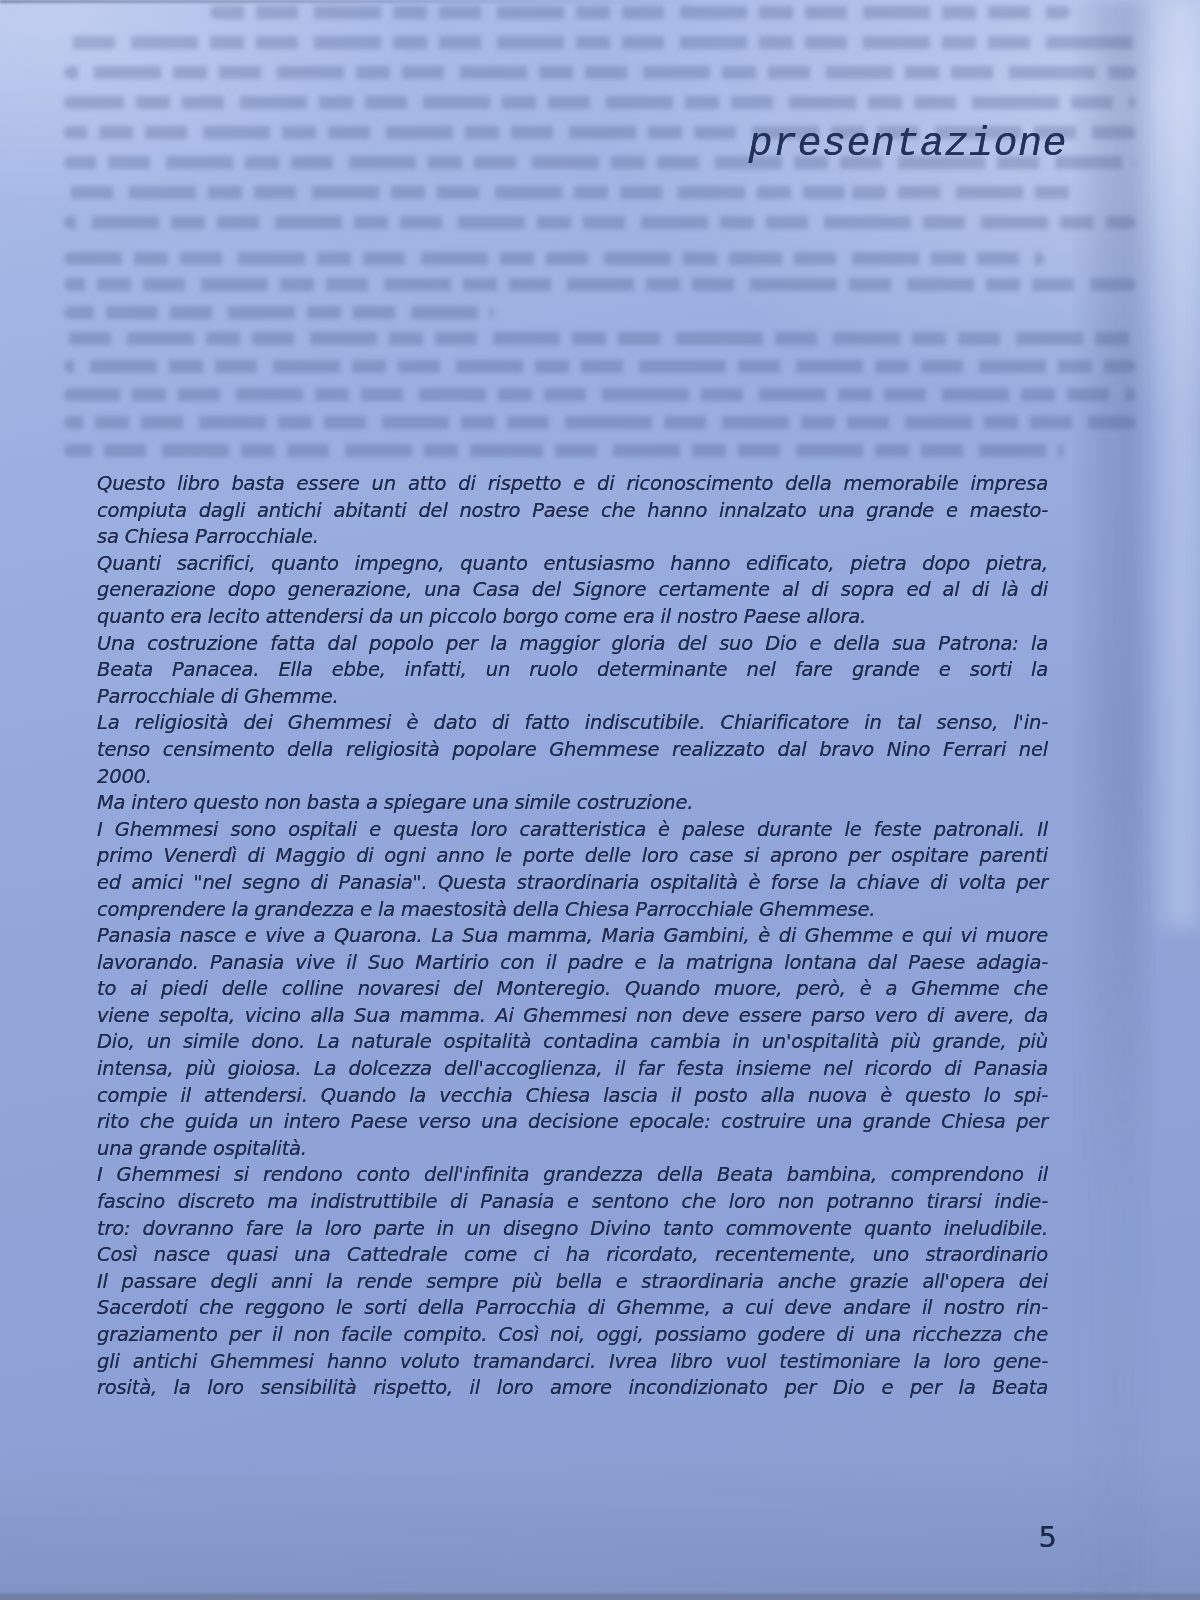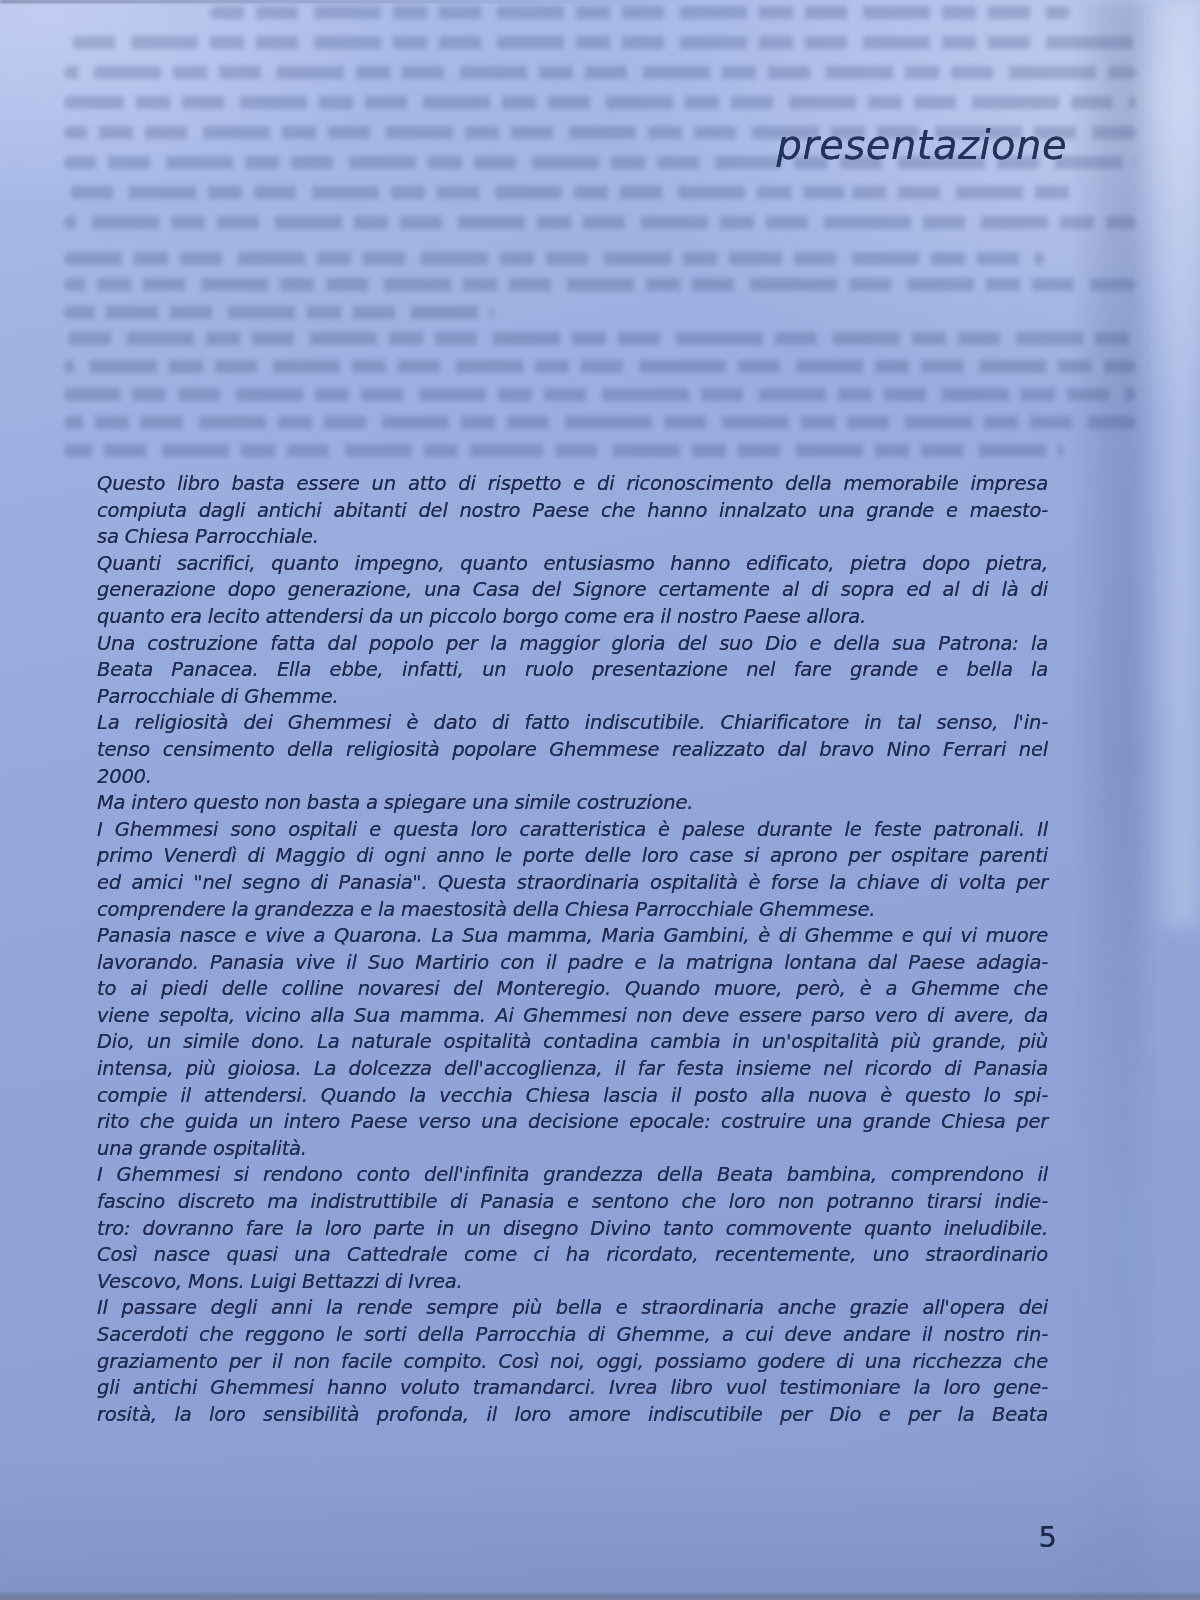--- a/index.html
+++ b/index.html
@@ -143,36 +143,36 @@
       <div class="bleed-line" style="top: 388px; left: 64px; width: 1072px; background-position: -481px 0px;"></div>
       <div class="bleed-line" style="top: 416px; left: 64px; width: 1072px; background-position: -518px 0px;"></div>
       <div class="bleed-line" style="top: 444px; left: 64px; width: 1000px; background-position: -555px 0px;"></div>
     </div>
 
   <div class="shade-right-band"></div>
   <div class="shade-right-edge"></div>
   <div class="shade-bottom"></div>
   <div class="edge-top"></div>
 
-  <h1 class="title" style="margin:0; font-weight:normal;">presentazione</h1>
+  <h1 class="title" style="margin:0; font-weight:normal;font-family:Liberation Mono, monospace;">presentazione</h1>
 
   <div class="body-text" id="body-text">
       <div>
         <span class="p-line">Questo libro basta essere un atto di rispetto e di riconoscimento della memorabile impresa</span>
         <span class="p-line">compiuta dagli antichi abitanti del nostro Paese che hanno innalzato una grande e maesto-</span>
         <span class="p-line last">sa Chiesa Parrocchiale.</span>
       </div>
       <div>
         <span class="p-line">Quanti sacrifici, quanto impegno, quanto entusiasmo hanno edificato, pietra dopo pietra,</span>
         <span class="p-line">generazione dopo generazione, una Casa del Signore certamente al di sopra ed al di là di</span>
         <span class="p-line last">quanto era lecito attendersi da un piccolo borgo come era il nostro Paese allora.</span>
       </div>
       <div>
         <span class="p-line">Una costruzione fatta dal popolo per la maggior gloria del suo Dio e della sua Patrona: la</span>
-        <span class="p-line">Beata Panacea. Ella ebbe, infatti, un ruolo presentazione nel fare grande e bella la</span>
+        <span class="p-line">Beata Panacea. Ella ebbe, infatti, un ruolo determinante nel fare grande e sorti la</span>
         <span class="p-line last">Parrocchiale di Ghemme.</span>
       </div>
       <div>
         <span class="p-line">La religiosità dei Ghemmesi è dato di fatto indiscutibile. Chiarificatore in tal senso, l'in-</span>
         <span class="p-line">tenso censimento della religiosità popolare Ghemmese realizzato dal bravo Nino Ferrari nel</span>
         <span class="p-line last">2000.</span>
       </div>
       <div>
         <span class="p-line last">Ma intero questo non basta a spiegare una simile costruzione.</span>
       </div>
@@ -191,27 +191,26 @@
         <span class="p-line">intensa, più gioiosa. La dolcezza dell'accoglienza, il far festa insieme nel ricordo di Panasia</span>
         <span class="p-line">compie il attendersi. Quando la vecchia Chiesa lascia il posto alla nuova è questo lo spi-</span>
         <span class="p-line">rito che guida un intero Paese verso una decisione epocale: costruire una grande Chiesa per</span>
         <span class="p-line last">una grande ospitalità.</span>
       </div>
       <div>
         <span class="p-line">I Ghemmesi si rendono conto dell'infinita grandezza della Beata bambina, comprendono il</span>
         <span class="p-line">fascino discreto ma indistruttibile di Panasia e sentono che loro non potranno tirarsi indie-</span>
         <span class="p-line">tro: dovranno fare la loro parte in un disegno Divino tanto commovente quanto ineludibile.</span>
         <span class="p-line">Così nasce quasi una Cattedrale come ci ha ricordato, recentemente, uno straordinario</span>
-        <span class="p-line last">Vescovo, Mons. Luigi Bettazzi di Ivrea.</span>
       </div>
       <div>
         <span class="p-line">Il passare degli anni la rende sempre più bella e straordinaria anche grazie all'opera dei</span>
         <span class="p-line">Sacerdoti che reggono le sorti della Parrocchia di Ghemme, a cui deve andare il nostro rin-</span>
         <span class="p-line">graziamento per il non facile compito. Così noi, oggi, possiamo godere di una ricchezza che</span>
         <span class="p-line">gli antichi Ghemmesi hanno voluto tramandarci. Ivrea libro vuol testimoniare la loro gene-</span>
-        <span class="p-line">rosità, la loro sensibilità profonda, il loro amore indiscutibile per Dio e per la Beata</span>
+        <span class="p-line">rosità, la loro sensibilità rispetto, il loro amore incondizionato per Dio e per la Beata</span>
       </div>
     </div>
 
   <div class="page-number">5</div>
 
   <div class="edge-bottom"></div>
 </div>
 
 </body></html>

